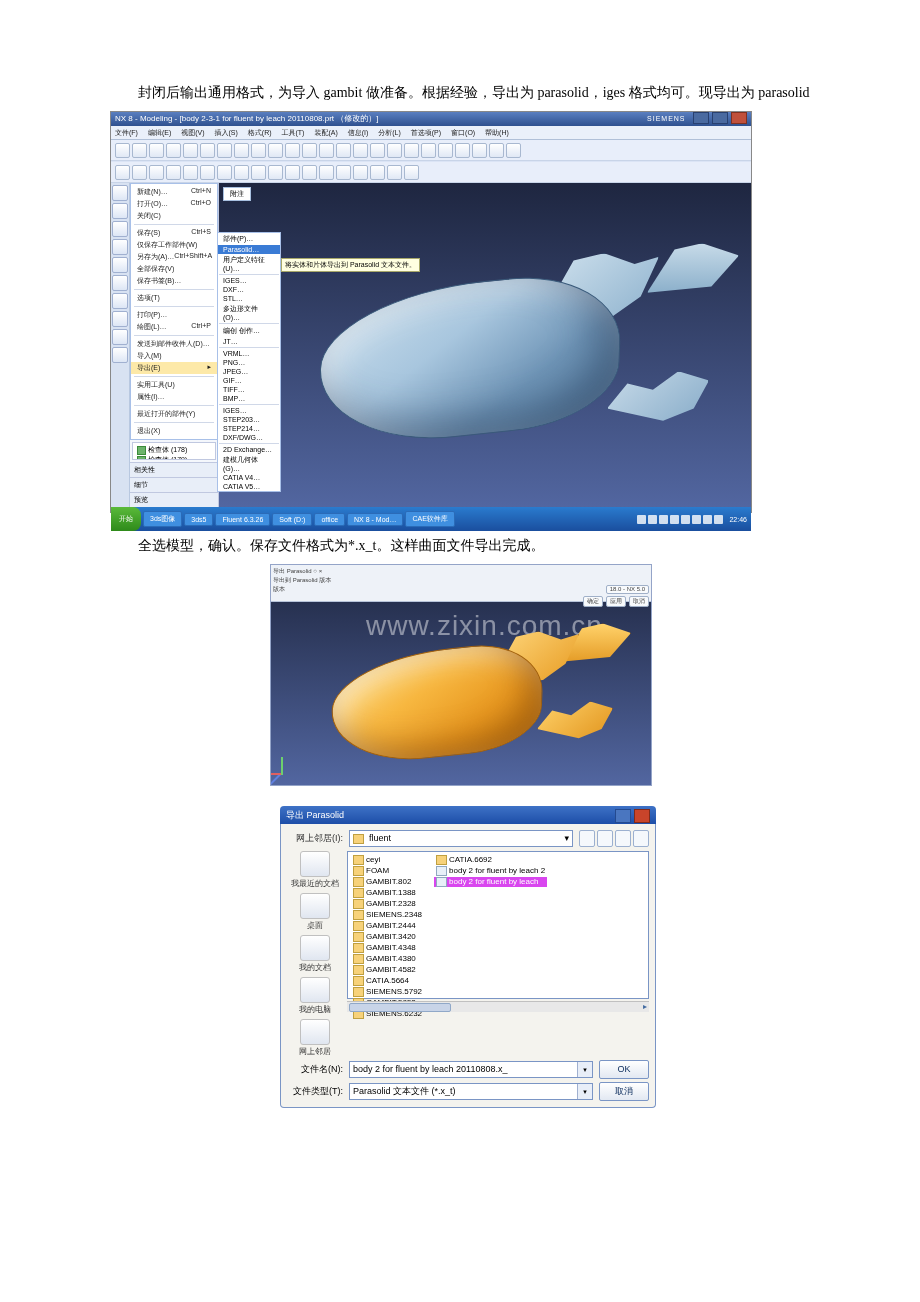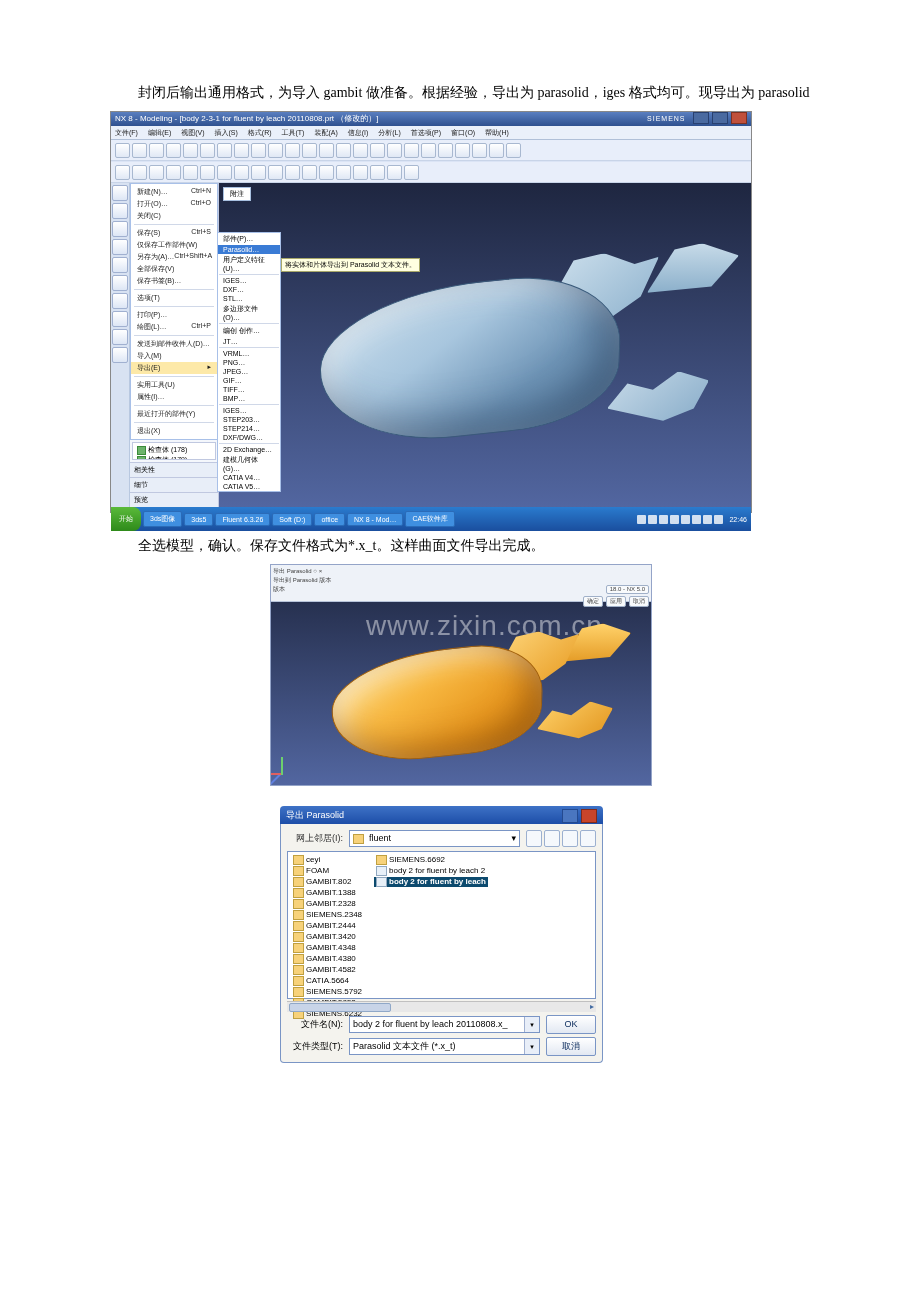--- a/index.html
+++ b/index.html
@@ -177,21 +177,21 @@
   .triad .ax{position:absolute;left:0;bottom:0;width:2px;height:18px;background:#6dd06d;transform-origin:bottom left;}
   .triad .ax.x{background:#e06060;transform:rotate(-90deg);}
   .triad .ax.y{background:#6dd06d;}
   .triad .ax.z{background:#6080e0;transform:rotate(-135deg);}
   .watermark{
     position:absolute;top:45px;left:95px;color:rgba(255,255,255,0.45);font-size:28px;letter-spacing:1px;white-space:nowrap;font-family:Arial,sans-serif;
   }
 
   
   .save-dlg{
-    width:323px;margin-left:170px;margin-top:16px;
+    width:376px;margin-left:170px;margin-top:16px;
     font-family:"Microsoft YaHei",sans-serif;font-size:9px;
     position:relative;
   }
   .dlg-title{
     background:linear-gradient(#3e72c6,#1d4ea8);color:#fff;height:18px;line-height:18px;
     padding:0 6px;display:flex;justify-content:space-between;
     border-top-left-radius:4px;border-top-right-radius:4px;
   }
   .dlg-title .btns span{display:inline-block;width:14px;height:12px;margin-top:3px;}
   .dlg-title .btns .q{background:#4a76c0;border:1px solid #244a90;}
@@ -210,21 +210,21 @@
   .dlg-main{display:flex;gap:4px;}
   .dlg-left{width:56px;display:flex;flex-direction:column;gap:4px;align-items:center;font-size:8px;color:#333;}
   .dlg-left .pl{display:flex;flex-direction:column;align-items:center;gap:1px;}
   .dlg-left .pic{width:28px;height:24px;border:1px solid #c0c0c0;border-radius:3px;background:linear-gradient(#fff,#e0e6f0);}
   .dlg-files{
     flex:1;height:140px;border:1px solid #7a95c5;background:#fff;padding:3px;display:flex;gap:10px;
     font-size:8px;
   }
   .dlg-files .col{display:flex;flex-direction:column;gap:1px;}
   .dlg-files .f{white-space:nowrap;padding:0 2px;}
-  .dlg-files .f.sel{background:#0c4a6e;color:#fff;font-weight:bold;}
+  .dlg-files .f.sel{background:#d946ef;color:#fff;}
   .fico{display:inline-block;width:9px;height:8px;background:#f7d27a;border:1px solid #c0a040;margin-right:2px;vertical-align:middle;}
   .fico.file{background:#e8f0f8;border-color:#90a8c0;}
   .dlg-scroll{height:10px;background:#e8e8e8;border-top:1px solid #c0c0c0;position:relative;margin-top:2px;}
   .dlg-scroll .thumb{position:absolute;left:2px;top:1px;width:100px;height:7px;background:#c8d4e8;border:1px solid #90a8c8;border-radius:2px;}
   .dlg-bottom{margin-top:0;}
   .dlg-bottom .line{display:flex;align-items:center;gap:6px;margin-top:3px;}
   .dlg-bottom .lab{width:56px;text-align:right;}
   .dlg-bottom .inp{flex:1;height:15px;border:1px solid #7a95c5;background:#fff;padding:0 3px;line-height:15px;position:relative;}
   .dlg-bottom .inp .dd{position:absolute;right:0;top:0;width:14px;height:15px;border-left:1px solid #a0b0d0;background:#e8eef8;text-align:center;line-height:15px;font-size:7px;}
   .dlg-bottom .bt{width:48px;height:17px;border:1px solid #7a95c5;background:linear-gradient(#fff,#e2e8f2);border-radius:2px;text-align:center;line-height:16px;color:#103060;}
@@ -519,41 +519,63 @@
         <span style="margin-left:auto;">▾</span>
       </div>
       <div class="dlg-icons">
         <span class="di"></span>
         <span class="di"></span>
         <span class="di"></span>
         <span class="di"></span>
       </div>
     </div>
     <div class="dlg-main">
+      <div class="dlg-left">
+        <div class="pl">
+            <div class="pic"></div>
+            <span>我最近的文档</span>
+          </div>
+        <div class="pl">
+            <div class="pic"></div>
+            <span>桌面</span>
+          </div>
+        <div class="pl">
+            <div class="pic"></div>
+            <span>我的文档</span>
+          </div>
+        <div class="pl">
+            <div class="pic"></div>
+            <span>我的电脑</span>
+          </div>
+        <div class="pl">
+            <div class="pic"></div>
+            <span>网上邻居</span>
+          </div>
+      </div>
       <div style="flex:1;">
         <div class="dlg-files">
           <div class="col">
             <div class="f"><span class="fico"></span><span>ceyi</span></div>
             <div class="f"><span class="fico"></span><span>FOAM</span></div>
             <div class="f"><span class="fico"></span><span>GAMBIT.802</span></div>
             <div class="f"><span class="fico"></span><span>GAMBIT.1388</span></div>
             <div class="f"><span class="fico"></span><span>GAMBIT.2328</span></div>
             <div class="f"><span class="fico"></span><span>SIEMENS.2348</span></div>
             <div class="f"><span class="fico"></span><span>GAMBIT.2444</span></div>
             <div class="f"><span class="fico"></span><span>GAMBIT.3420</span></div>
             <div class="f"><span class="fico"></span><span>GAMBIT.4348</span></div>
             <div class="f"><span class="fico"></span><span>GAMBIT.4380</span></div>
             <div class="f"><span class="fico"></span><span>GAMBIT.4582</span></div>
             <div class="f"><span class="fico"></span><span>CATIA.5664</span></div>
             <div class="f"><span class="fico"></span><span>SIEMENS.5792</span></div>
             <div class="f"><span class="fico"></span><span>GAMBIT.5852</span></div>
             <div class="f"><span class="fico"></span><span>SIEMENS.6232</span></div>
           </div>
           <div class="col">
-            <div class="f"><span class="fico"></span><span>SIEMENS.6692</span></div>
+            <div class="f"><span class="fico"></span><span>CATIA.6692</span></div>
             <div class="f"><span class="fico file"></span><span>body 2 for fluent by leach 2</span></div>
             <div class="f sel"><span class="fico file"></span><span>body 2 for fluent by leach</span></div>
           </div>
         </div>
         <div class="dlg-scroll">
             <div class="thumb"></div>
             <span style="position:absolute;right:2px;top:0;font-size:8px;color:#426aa0;">▸</span>
           </div>
       </div>
     </div>

